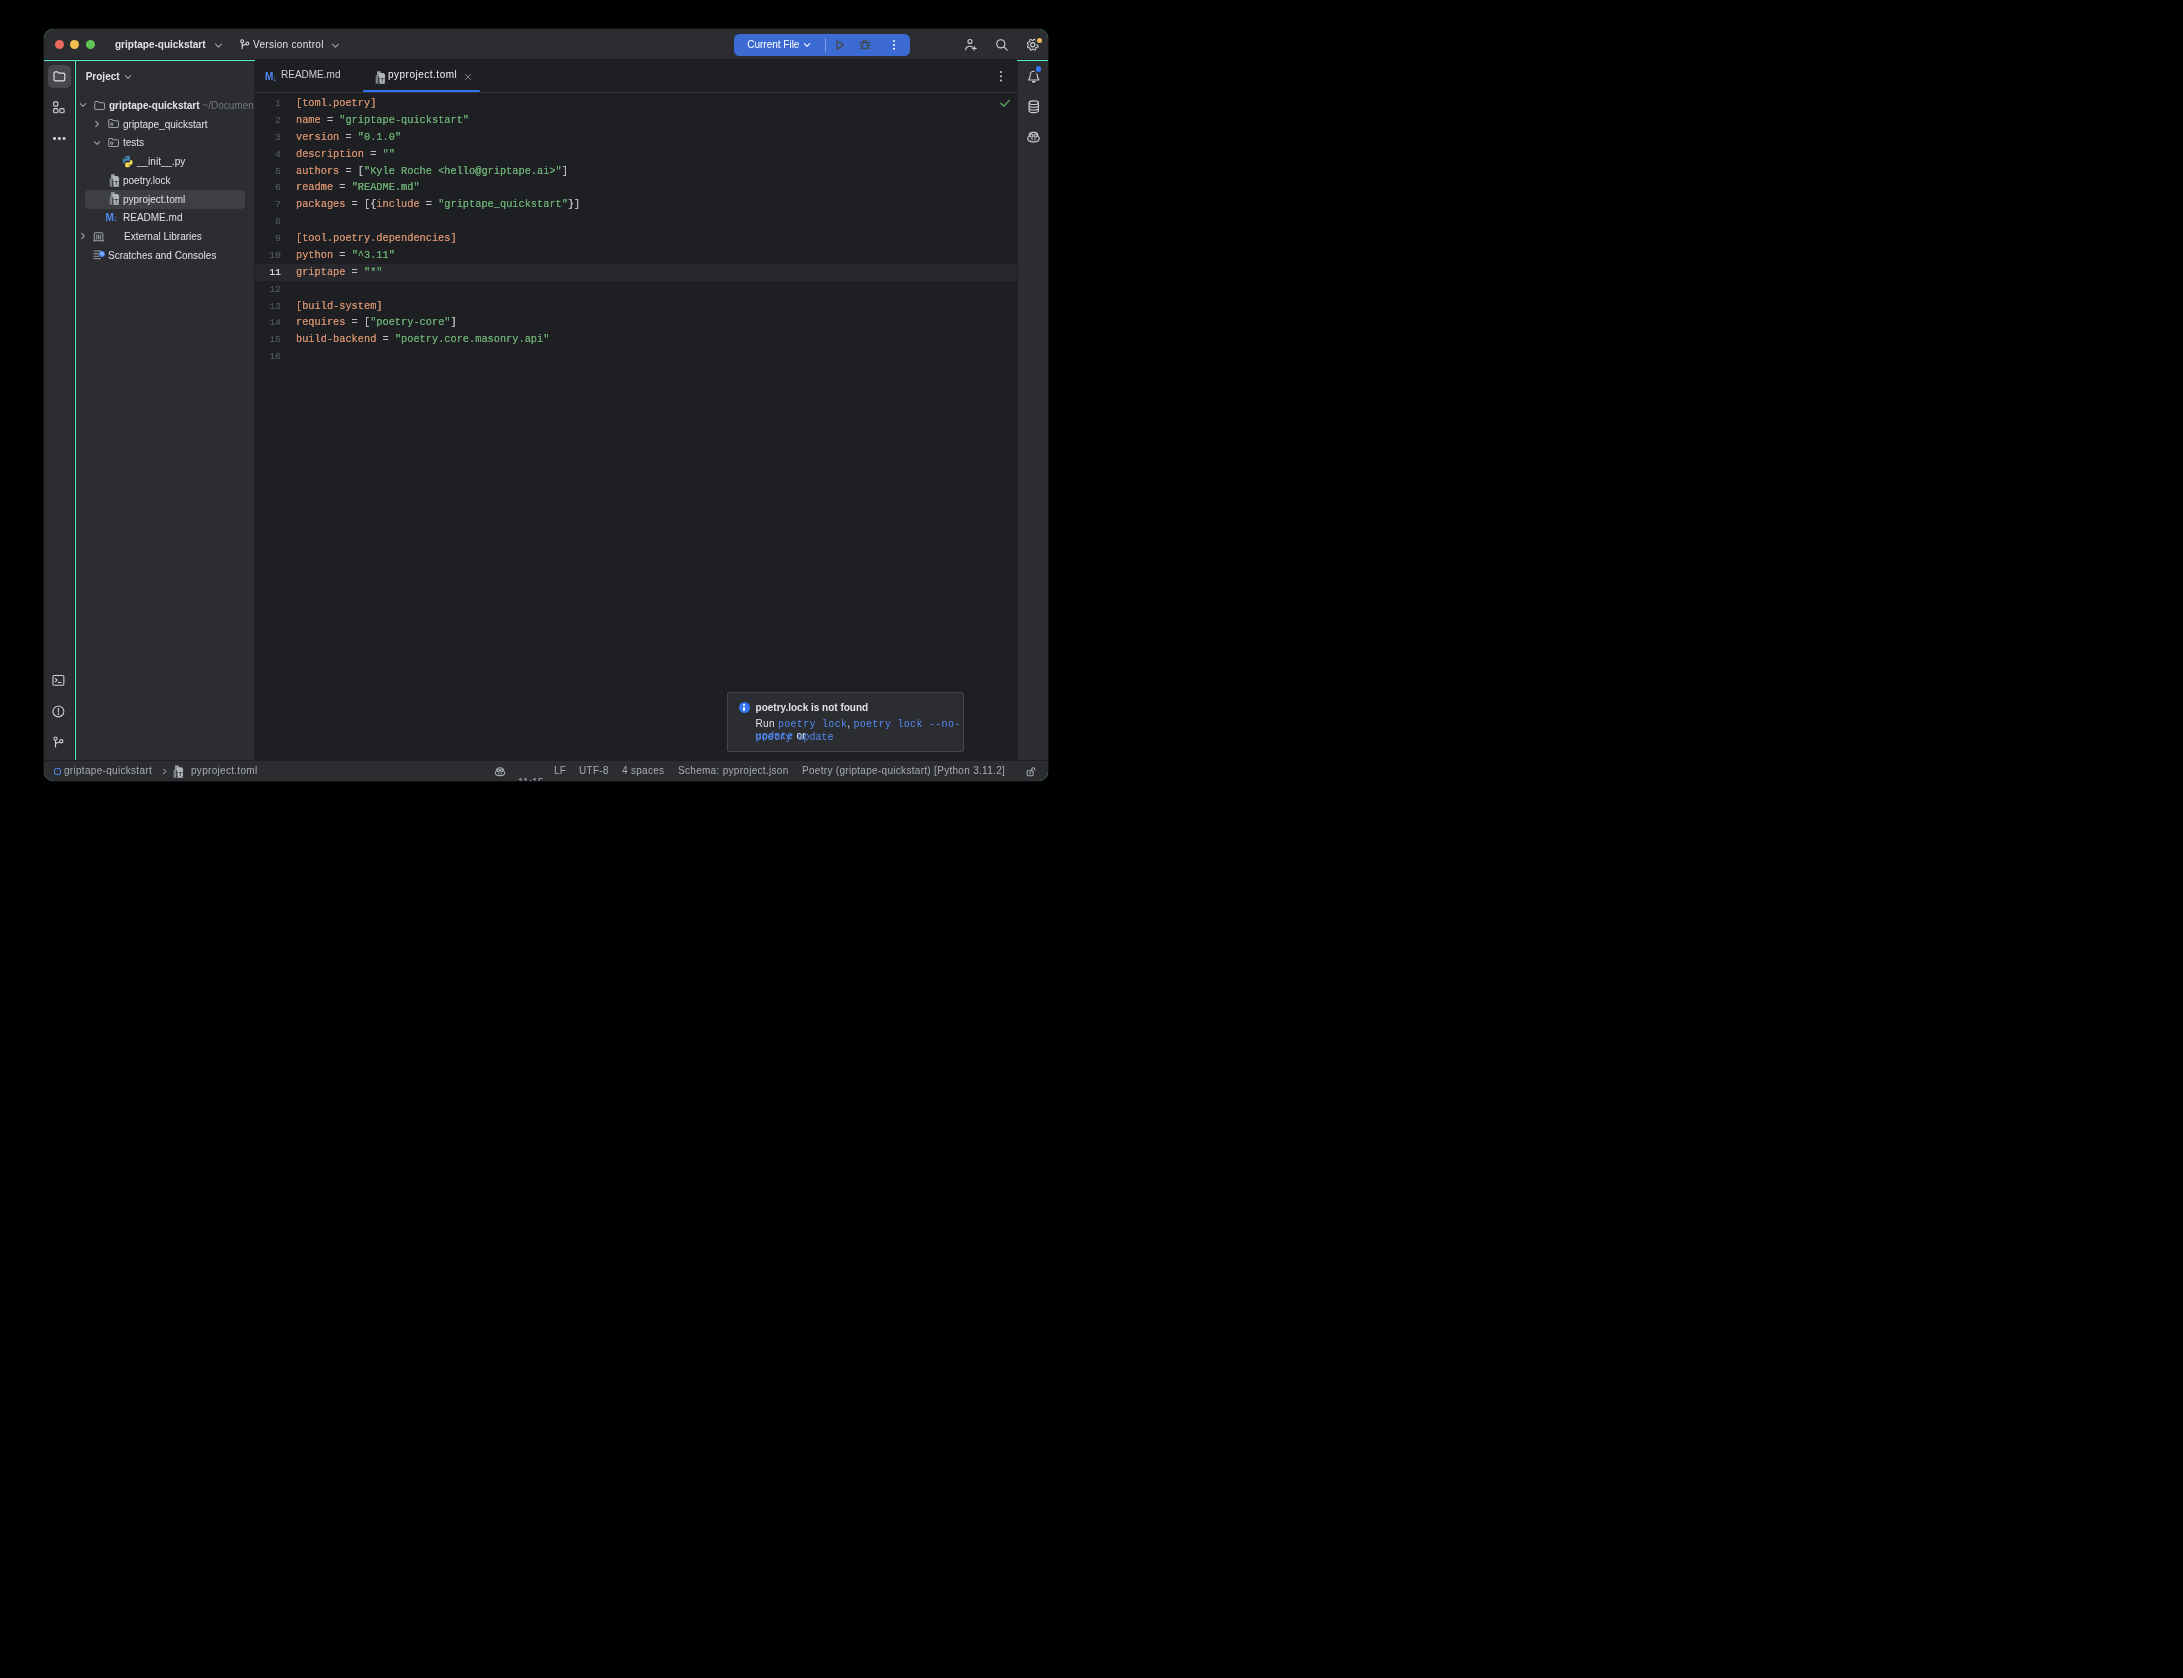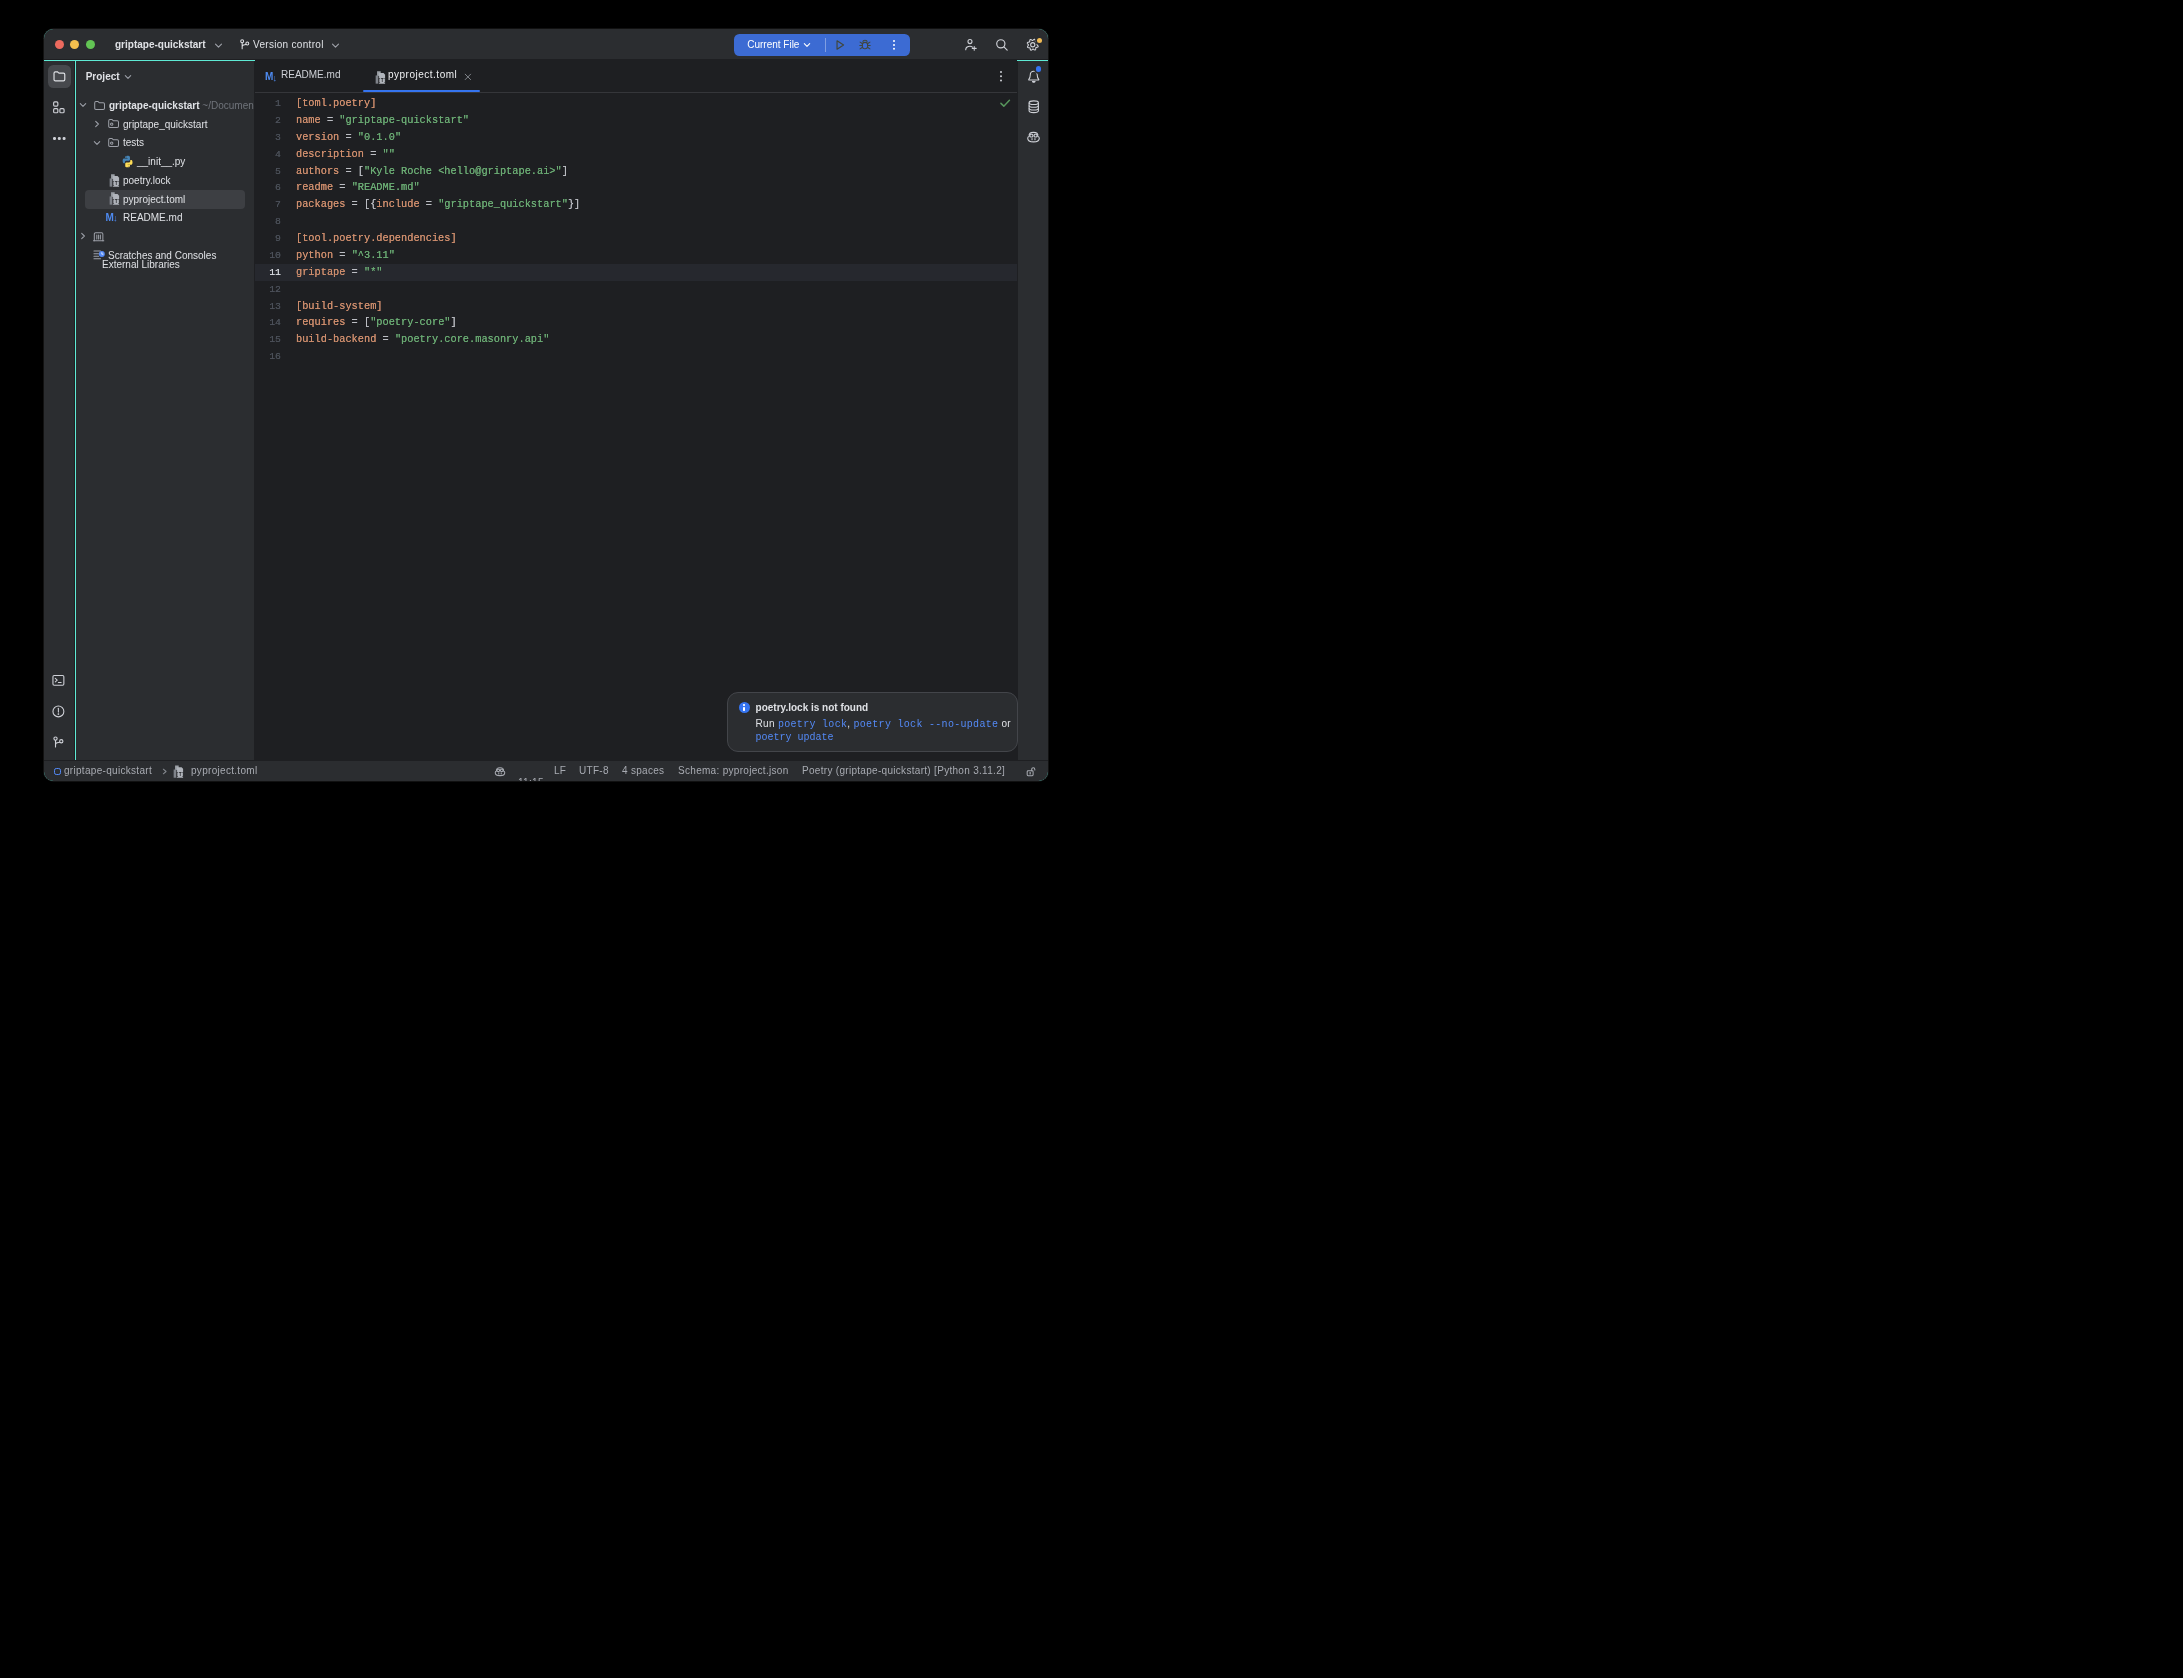--- a/index.html
+++ b/index.html
@@ -31,21 +31,21 @@
 .ln { position:absolute; left:0; width:26px; text-align:right; color:#4b5059; font-size:9.8px; }
 .lnc { color:#d5d8de; }
 .cl { position:absolute; left:41px; white-space:pre; color:#bcbec4; }
 .o { color:#cf8e6d; } .g { color:#6aab73; } .w { color:#bcbec4; }
 
 .rightstrip { position:absolute; right:0; top:32px; width:31px; bottom:21px; background:#2b2d30; border-left:0.8px solid #1e1f22; }
 
 .statusbar { position:absolute; left:0; bottom:0; width:100%; height:21px; background:#2b2d30; border-top:0.8px solid #1e1f22; color:#a8abb2; font-size:10px; }
 .st { position:absolute; top:0; height:20px; line-height:20px; white-space:nowrap; letter-spacing:0.3px; }
 
-.notif { position:absolute; left:683px; top:663px; width:291px; height:60px; background:#2b2d30; border:0.8px solid #43454a; border-radius:11px; }
+.notif { position:absolute; left:683px; top:663px; width:237px; height:60px; background:#2b2d30; border:0.8px solid #43454a; border-radius:2px; }
 .link { color:#548af7;font-family:Liberation Mono, monospace; }
 .md { color:#4e8af0; font-size:10px; font-weight:bold; white-space:nowrap; letter-spacing:-0.8px; }
 .mda { font-weight:bold; font-size:9.3px; position:relative; top:0.4px; }
 </style>
 </head>
 <body>
 <div class="win">
 
   <div class="titlebar">
     <div class="tl" style="left:10.5px; background:#ec6a5e;"></div>
@@ -185,21 +185,21 @@
     <div class="abs md" style="left:29.5px; top:151px;"><b>M</b><span class="mda">↓</span></div>
     <span class="row" style="left:47px; top:147px;">README.md</span>
 
     <svg class="abs" style="left:1.6px; top:170px;" width="10" height="10" viewBox="0 0 13 13">
         <path d="M4.8 3 L8.3 6.5 L4.8 10" stroke="#9da0a8" stroke-width="1.4" fill="none" stroke-linecap="round" stroke-linejoin="round"></path>
       </svg>
     <svg class="abs" style="left:16px; top:169px;" width="13.2" height="13.2" viewBox="0 0 17 17" fill="none" stroke="#9da0a8" stroke-width="1.3" stroke-linecap="round">
       <path d="M3 14 L3 5.2 C3 4.2 3.6 3.5 4.6 3.5 L12.4 3.5 C13.4 3.5 14 4.2 14 5.2 L14 14"></path>
       <path d="M1.8 14 L15.2 14 M6.2 6.5 L6.2 11.5 M8.5 6.5 L8.5 11.5 M10.8 6.5 L10.8 11.5"></path>
     </svg>
-    <span class="row" style="left:26px; top:166px;margin-top:28px;">External Libraries</span>
+    <span class="row" style="left:48px; top:166px;">External Libraries</span>
 
     <svg class="abs" style="left:16px; top:187px;" width="13.2" height="13.2" viewBox="0 0 17 17">
       <g stroke="#9da0a8" stroke-width="1.3" stroke-linecap="round">
           <path d="M2.5 4 L11 4 M2.5 7.3 L8.5 7.3 M2.5 10.6 L8.5 10.6 M2.5 13.9 L11 13.9"></path>
         </g>
       <circle cx="12.7" cy="7.8" r="3.8" fill="#548af7"></circle>
       <path d="M12.7 6 L12.7 8 L14.2 8" stroke="#fff" stroke-width="1" fill="none" stroke-linecap="round"></path>
     </svg>
     <span class="row" style="left:32px; top:185px;">Scratches and Consoles</span>
   </div>

